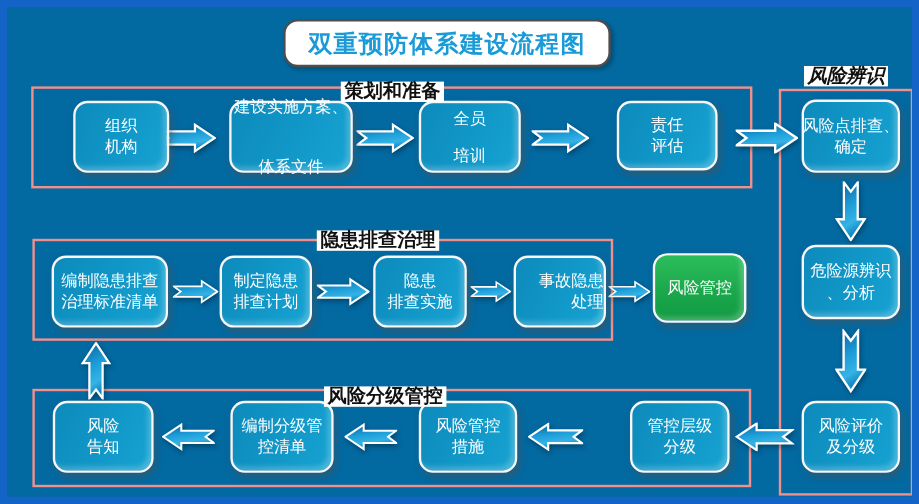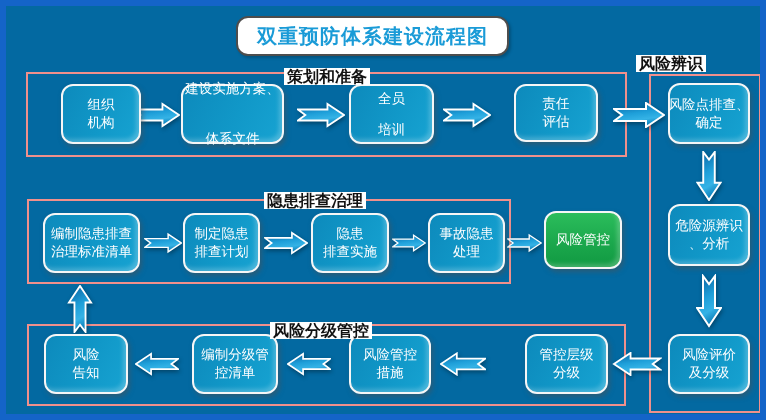--- a/index.html
+++ b/index.html
@@ -44,29 +44,29 @@
   <div class="title-box">
     <span>双重预防体系建设流程图</span>
   </div>
 
   <div class="grp" style="left:20px;top:66px;width:601px;height:85px;"></div>
   <div class="grp" style="left:643px;top:68px;width:112px;height:339px;"></div>
   <div class="grp" style="left:21px;top:193px;width:484px;height:85px;"></div>
   <div class="grp" style="left:21px;top:318px;width:599px;height:82px;"></div>
 
   <div class="grp-label" style="left:278px;top:62px;">策划和准备</div>
-  <div class="grp-label" style="left:630px;top:49px;">风险辨识</div>
+  <div class="grp-label" style="left:664px;top:49px;font-style:italic;">风险辨识</div>
   <div class="grp-label" style="left:258px;top:186px;">隐患排查治理</div>
   <div class="grp-label" style="left:264px;top:316px;">风险分级管控</div>
 
   <div class="node" style="left:55px;top:78px;width:80px;height:60px;">
     <span>组织</span>
       <span>机构</span>
   </div>
-  <div class="node" style="left:175px;top:78px;width:103px;height:60px;gap:32px;">
+  <div class="node" style="left:185px;top:78px;width:103px;height:60px;gap:32px;">
     <span>建设实施方案、</span>
       <span>体系文件</span>
   </div>
   <div class="node" style="left:343px;top:78px;width:85px;height:60px;gap:13px;">
     <span>全员</span>
       <span>培训</span>
   </div>
   <div class="node" style="left:508px;top:78px;width:84px;height:58px;">
     <span>责任</span>
       <span>评估</span>
@@ -90,21 +90,21 @@
       <span>治理标准清单</span>
   </div>
   <div class="node" style="left:177px;top:207px;width:77px;height:60px;">
     <span>制定隐患</span>
       <span>排查计划</span>
   </div>
   <div class="node" style="left:305px;top:207px;width:78px;height:60px;">
     <span>隐患</span>
       <span>排查实施</span>
   </div>
-  <div class="node" style="left:422px;top:207px;width:77px;height:60px;">
+  <div class="node" style="left:422px;top:207px;width:77px;height:60px;align-items:flex-end;">
     <span>事故隐患</span>
       <span>处理</span>
   </div>
   <div class="node green" style="left:538px;top:205px;width:78px;height:58px;">
     <span>风险管控</span>
   </div>
 
   <div class="node" style="left:186px;top:328px;width:86px;height:60px;">
     <span>编制分级管</span>
       <span>控清单</span>

